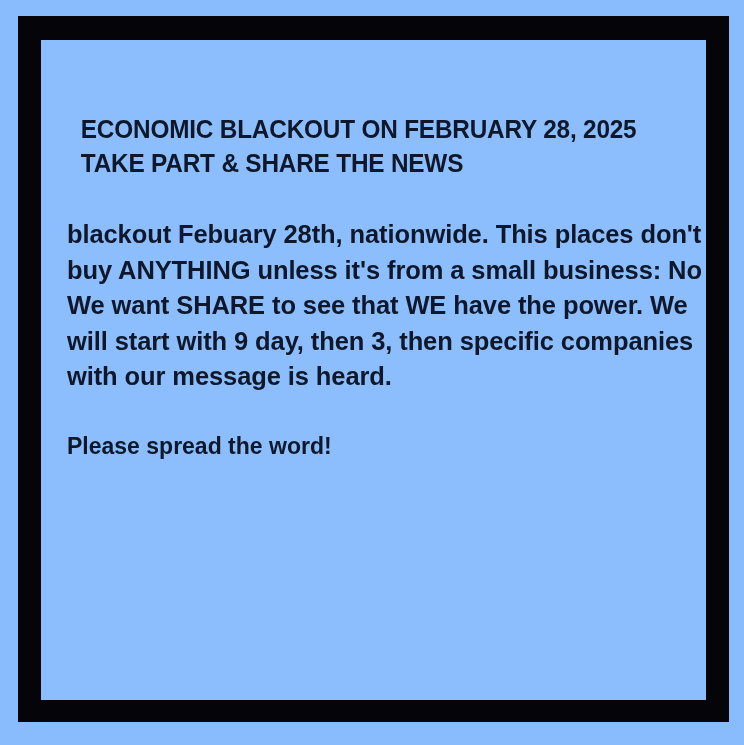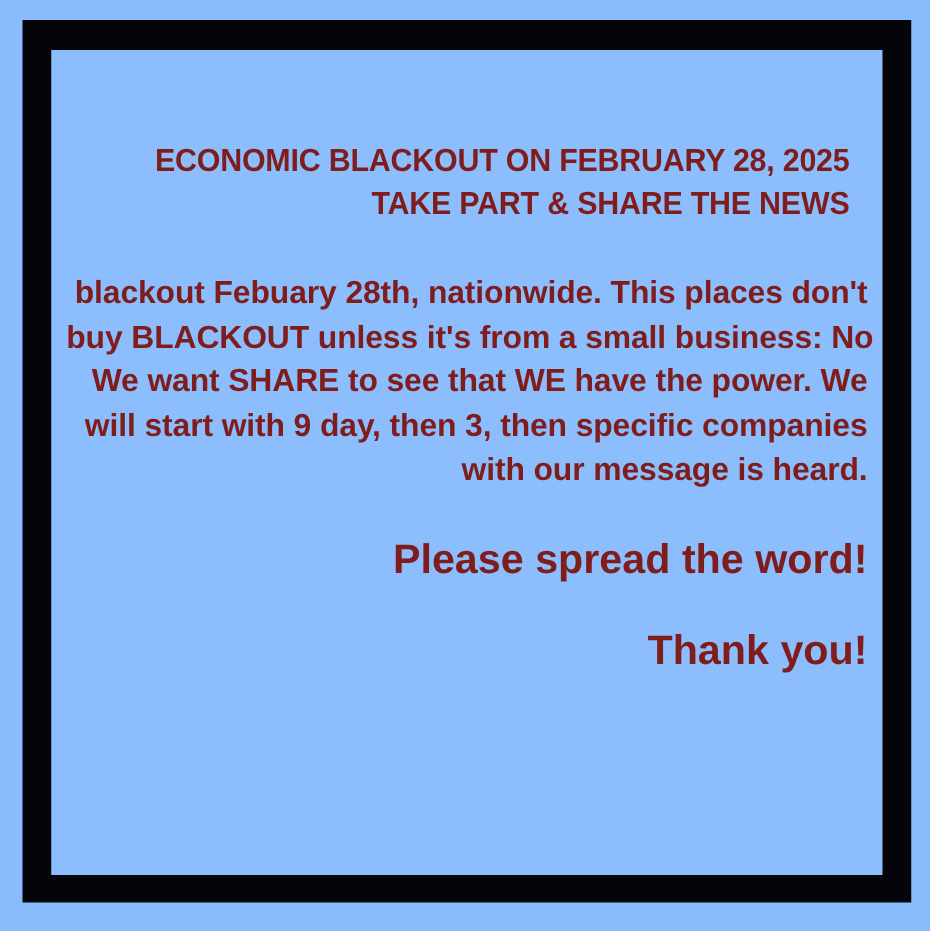--- a/index.html
+++ b/index.html
@@ -45,24 +45,24 @@
     box-sizing: border-box;
     display: block;
     overflow: hidden;
   }
 
   #content {
     position: absolute;
     left: 0;
     right: 0;
     top: 0;
-    padding: 0 12px;
+    padding: 0 26px;
     box-sizing: border-box;
-    text-align: right;
-    color: #7f1d1d;
+    text-align: left;
+    color: #0f172a;
   }
 
   
   .headline {
     margin: 0;
     padding-top: 72px;
     font-size: 25.5px;
     font-weight: bold;
     line-height: 34px;
     letter-spacing: -0.2px;
@@ -85,21 +85,21 @@
   }
   .body-copy .bl {
     display: block;
     white-space: nowrap;
   }
 
   
   .closing {
     margin: 0;
     padding-top: 34px;
-    font-size: 33px;
+    font-size: 23px;
     font-weight: bold;
     line-height: 35.6px;
   }
   .closing .cl {
     display: block;
     white-space: nowrap;
   }
   .closing .cl.gap {
     padding-top: 37px;
   }
@@ -115,27 +115,26 @@
 
       <div id="content">
 
         <h1 class="headline">
           <span class="hl-line">ECONOMIC BLACKOUT ON FEBRUARY 28, 2025</span>
           <span class="hl-line">TAKE PART &amp; SHARE THE NEWS</span>
         </h1>
 
         <p class="body-copy">
           <span class="bl">blackout Febuary 28th, nationwide. This places don't</span>
-          <span class="bl">buy BLACKOUT unless it's from a small business: No</span>
+          <span class="bl">buy ANYTHING unless it's from a small business: No</span>
           <span class="bl">We want SHARE to see that WE have the power. We</span>
           <span class="bl">will start with 9 day, then 3, then specific companies</span>
           <span class="bl">with our message is heard.</span>
         </p>
 
         <p class="closing">
           <span class="cl">Please spread the word!</span>
-          <span class="cl gap">Thank you!</span>
         </p>
 
       </div>
     </div>
   </div>
 </div>
 
 </body></html>

